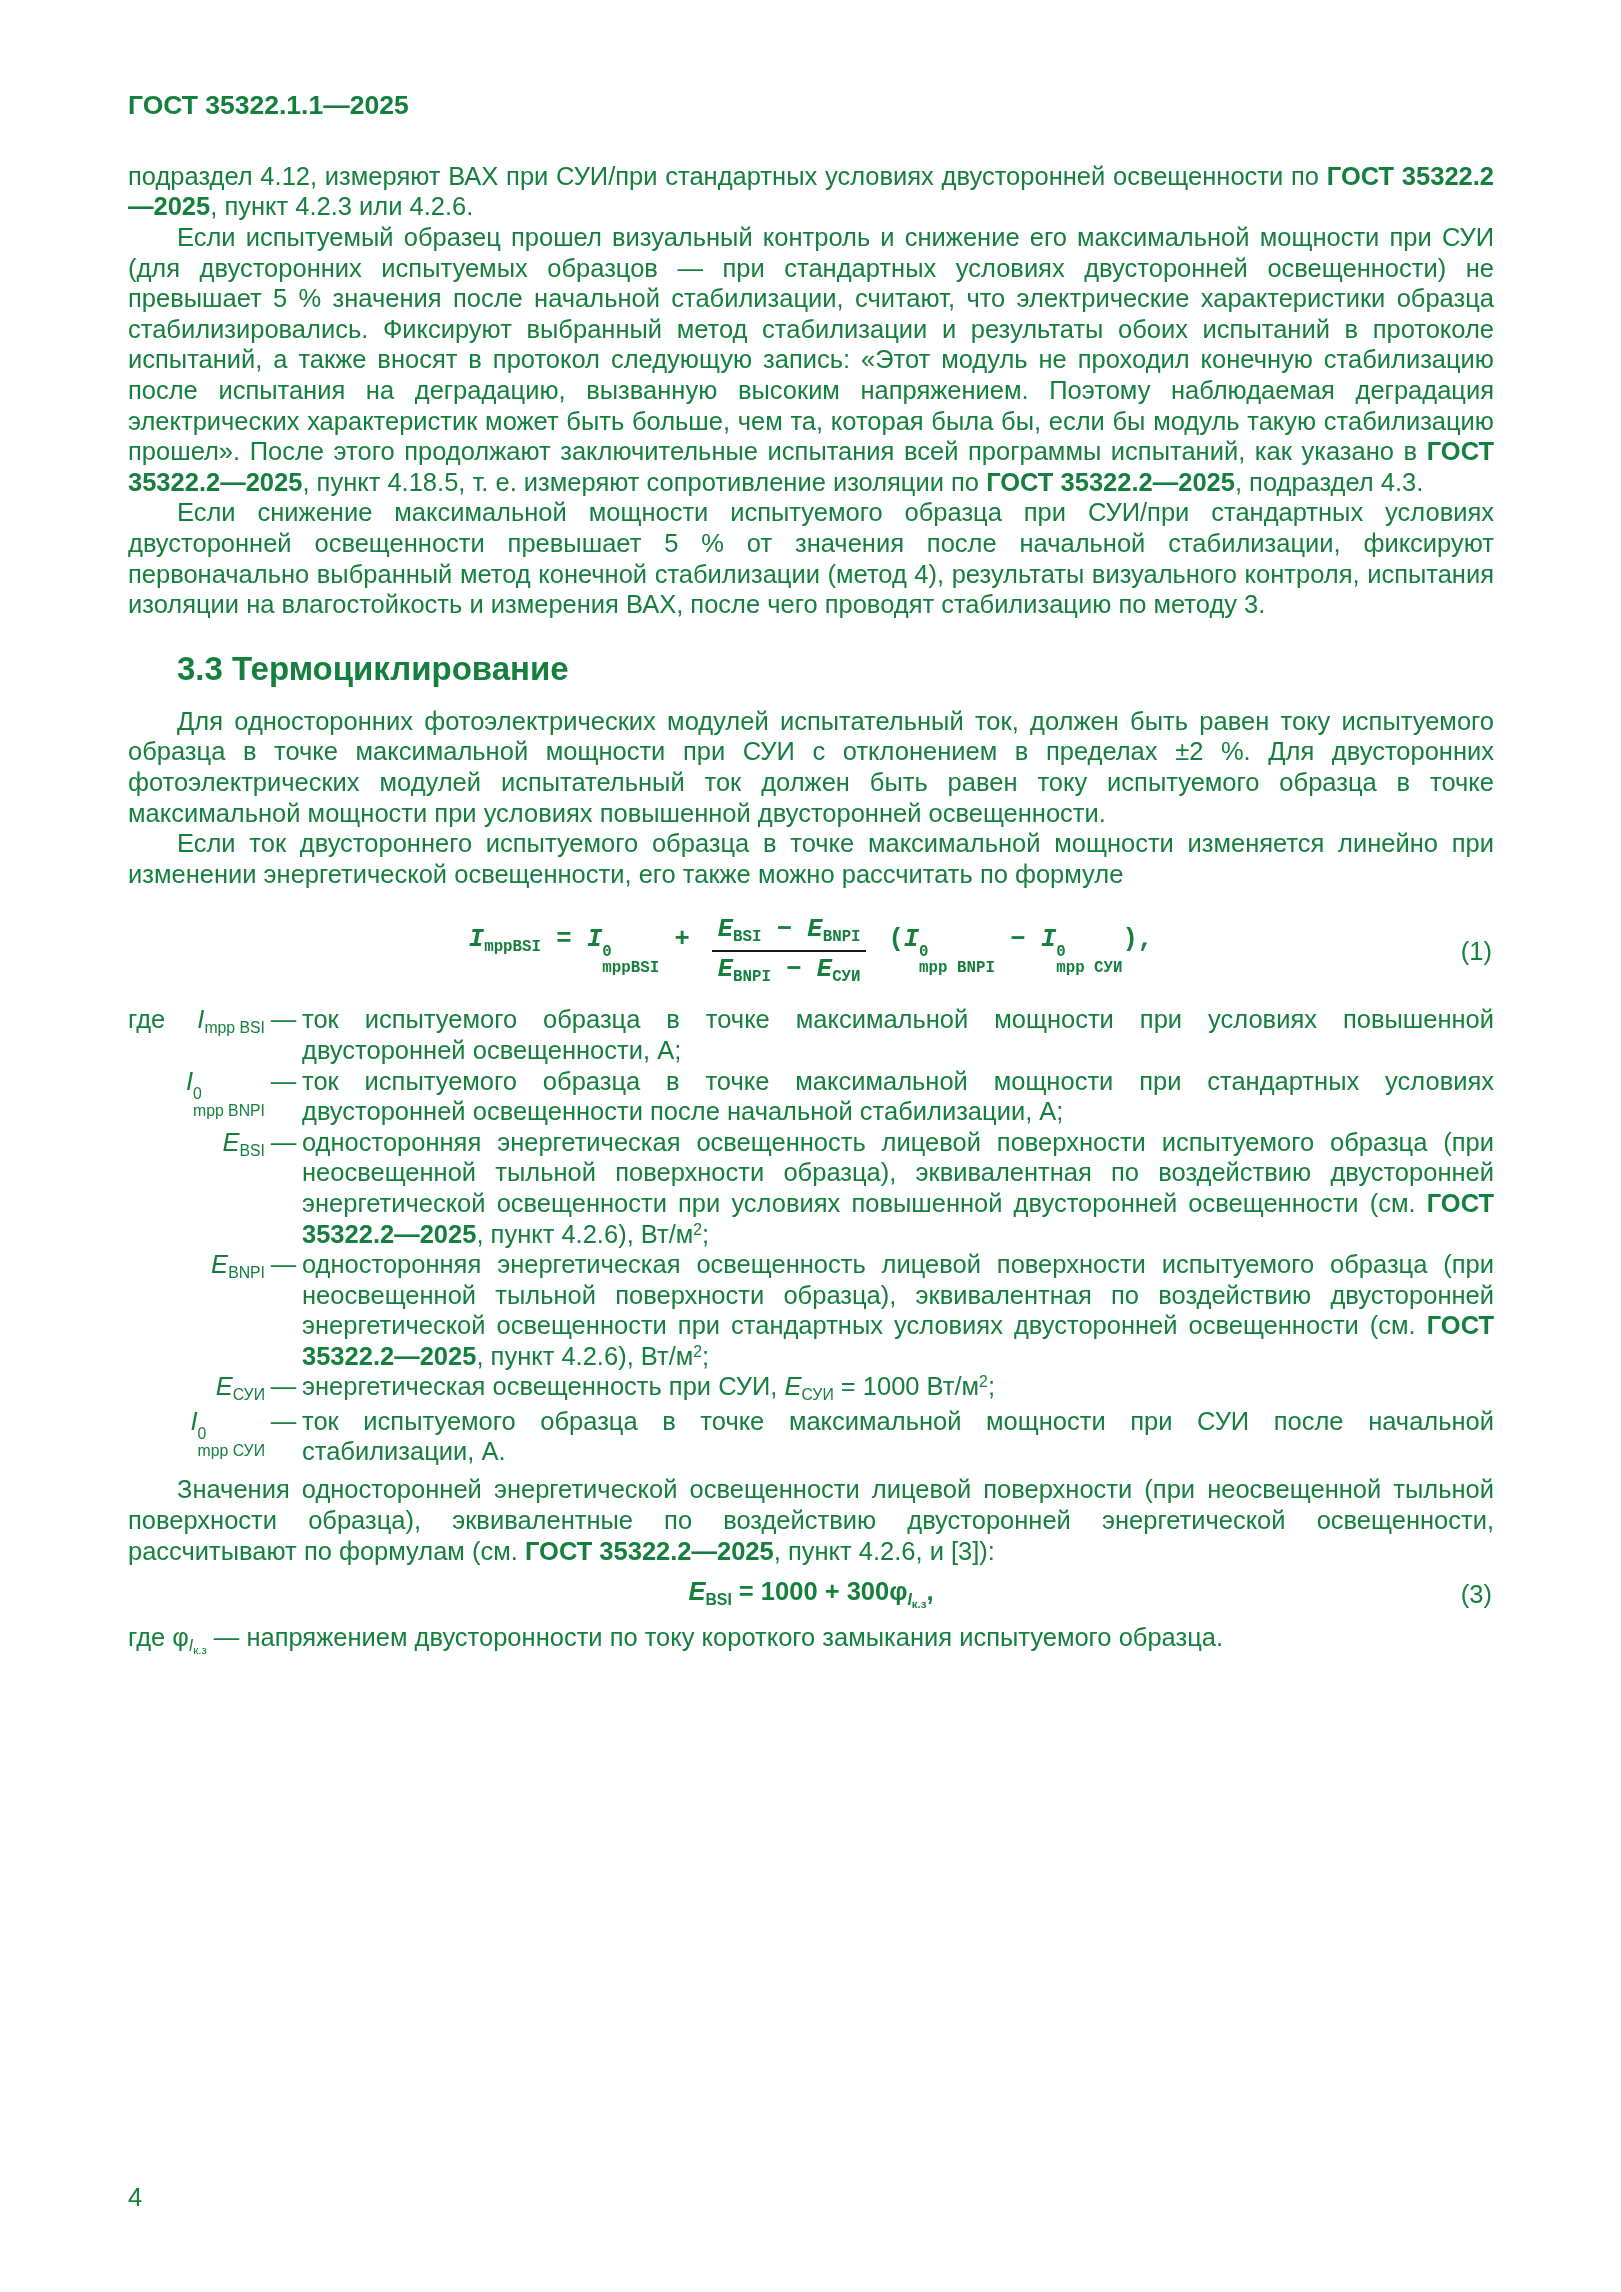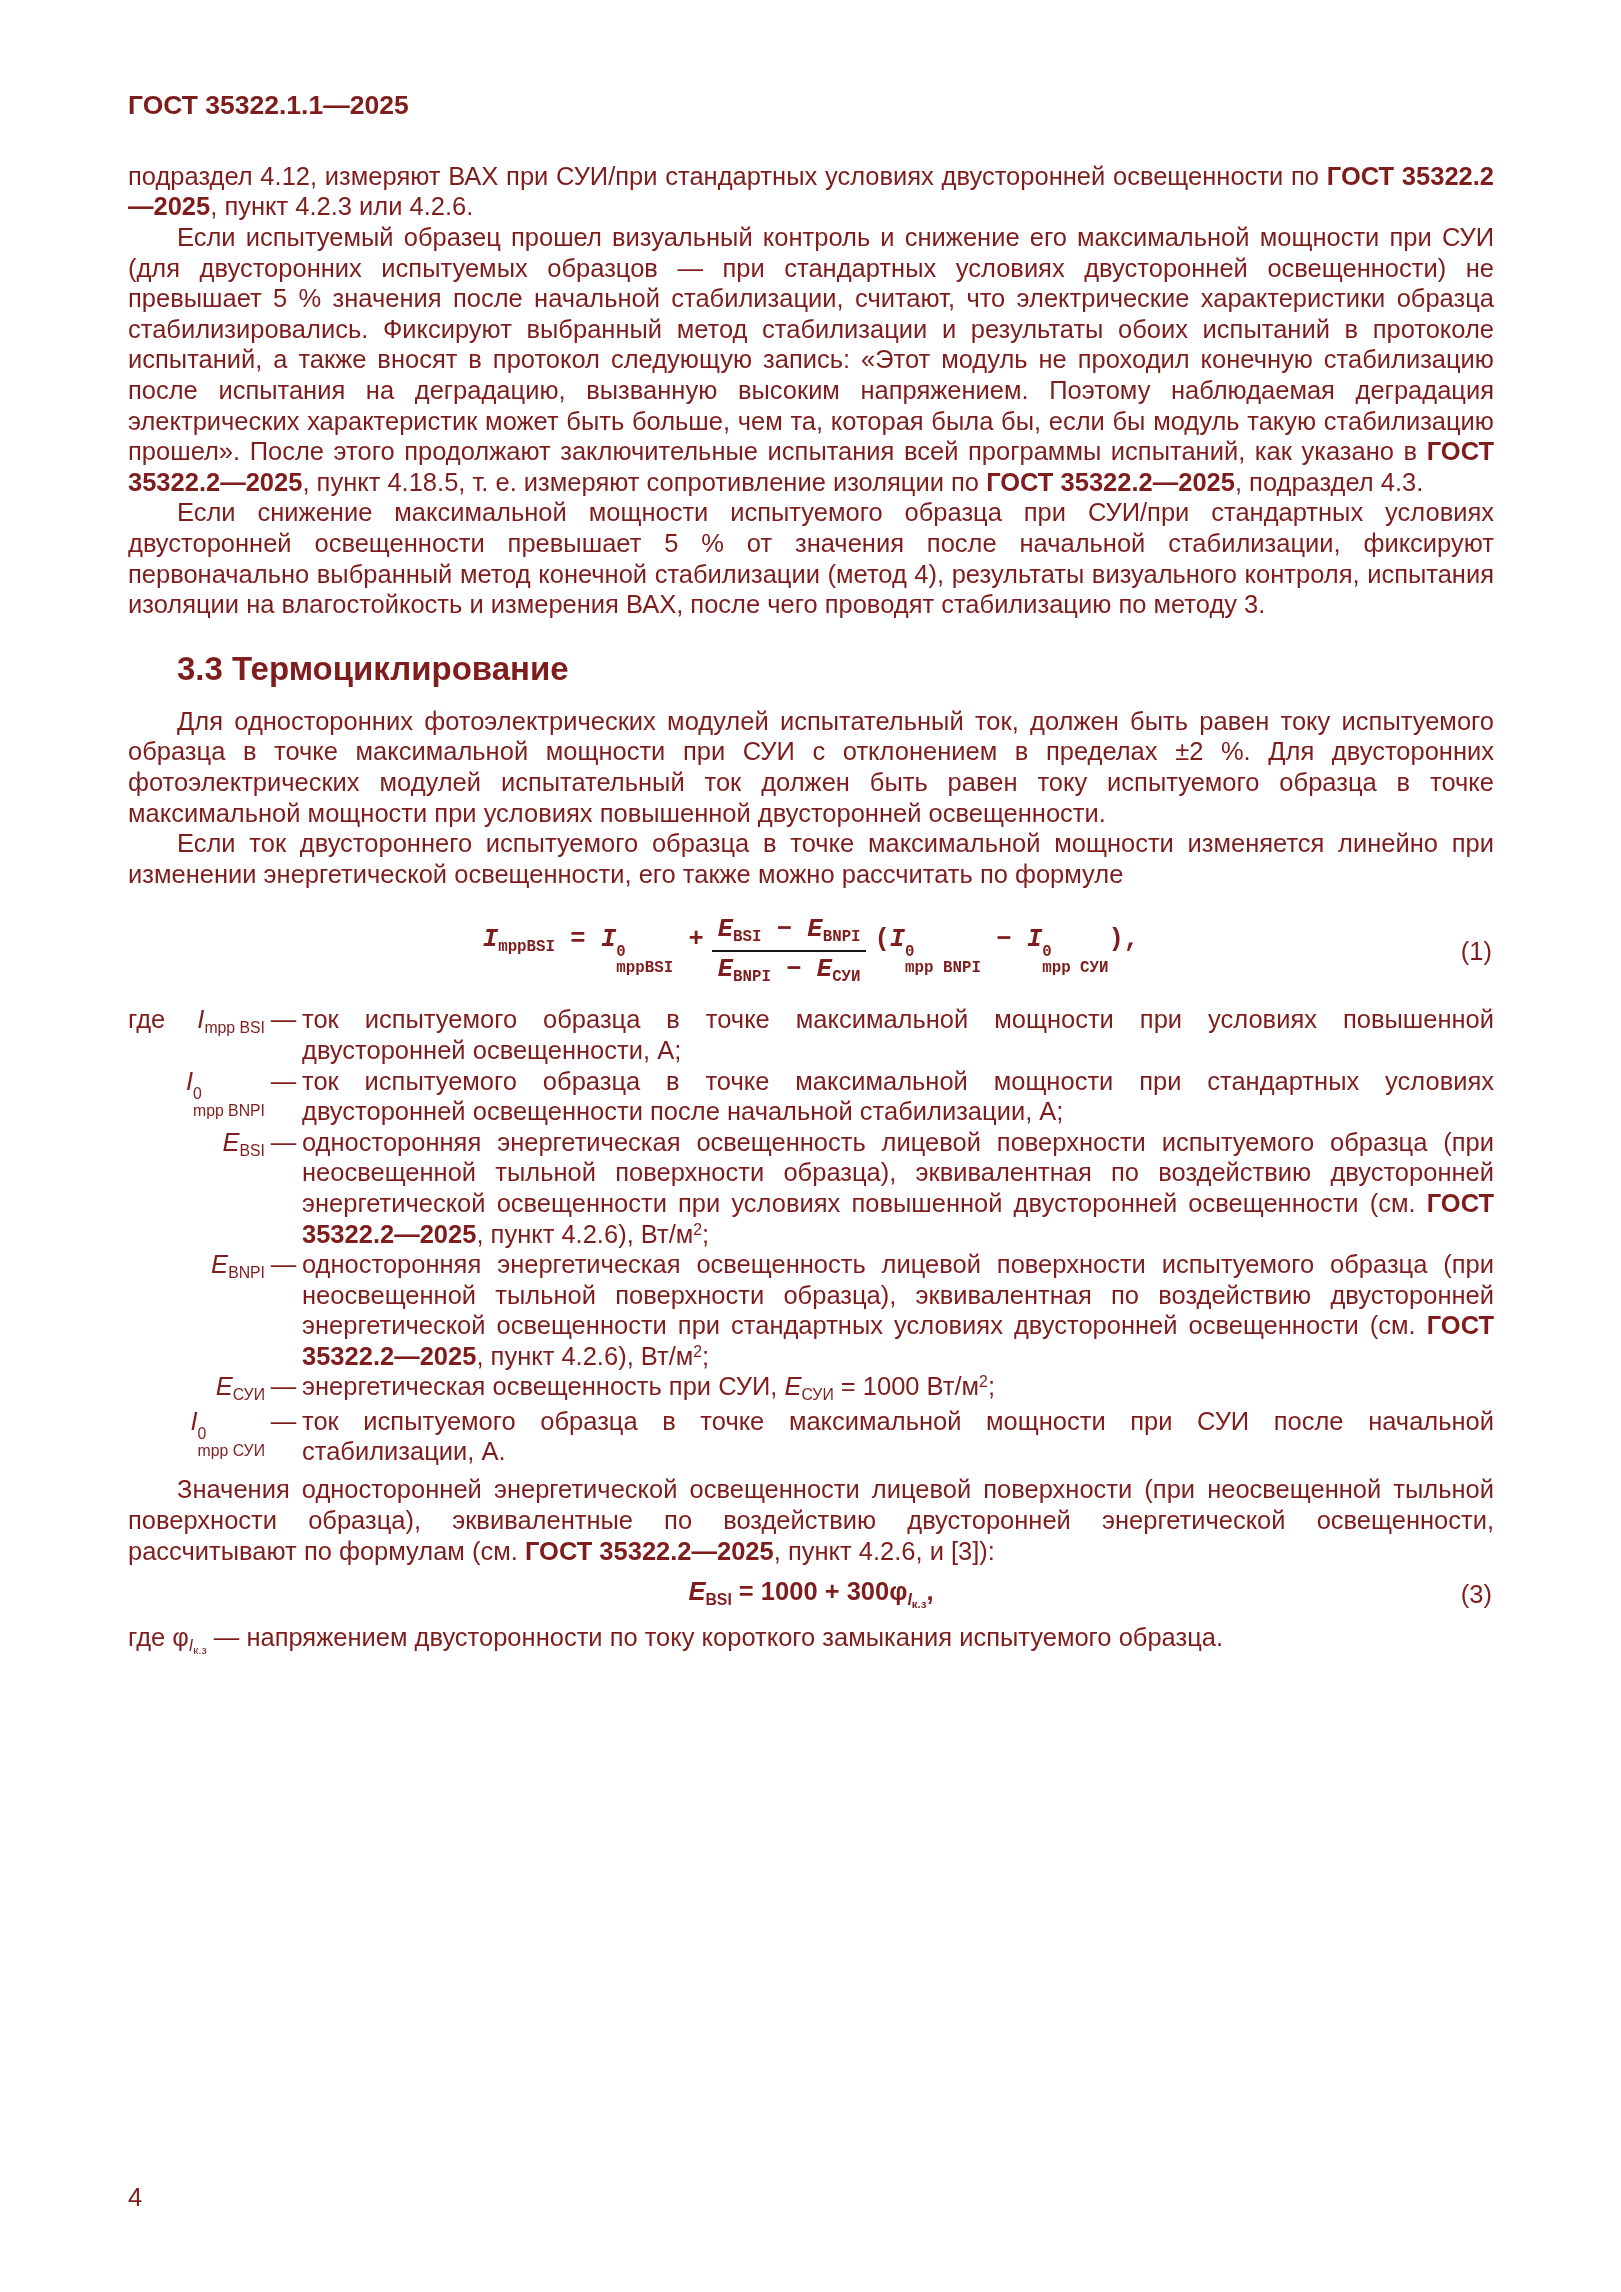--- a/index.html
+++ b/index.html
@@ -1,35 +1,35 @@
 <!DOCTYPE html>
 <html><head>
 <meta charset="utf-8">
 <style>
   html, body { margin: 0; padding: 0; background: #d9d9d9; }
   .page {
     width: 1621px; height: 2293px; background: #ffffff; position: relative;
     font-family: "Liberation Sans", sans-serif; font-size: 25.5px; line-height: 1.2;
-    color: #7f1d1d; box-sizing: border-box; margin: 0 auto; overflow: hidden;
+    color: #15803d; box-sizing: border-box; margin: 0 auto; overflow: hidden;
   }
   .content { position: absolute; left: 128px; right: 127px; top: 90px; }
   .doc-header { font-weight: bold; font-size: 26.5px; margin: 0 0 39px 0; }
   p.body-p { margin: 0; text-align: justify; }
   .indent { text-indent: 49px; }
   .section-heading { font-size: 33px; font-weight: bold; margin: 29px 0 17.6px 0; text-indent: 49px; }
   .rb { font-weight: bold; }
   .ri { font-style: italic; }
   .rsub { font-size: 0.62em; vertical-align: -0.32em; }
   .rsup { font-size: 0.62em; vertical-align: 0.5em; }
   .rss { font-size: 0.45em; vertical-align: -0.7em; }
   .supsub { display: inline-flex; flex-direction: column; font-size: 0.62em; line-height: 1.05; vertical-align: -0.62em; text-align: left; }
   .supsub .ss-top, .supsub .ss-bot { display: block; }
   .formula { position: relative; margin: 25.5px 0 17.6px 0; text-align: center; font-weight: bold; }
   .formula-inner { display: inline-flex; align-items: center; vertical-align: middle; font-family: Liberation Mono, monospace; }
-  .frac { display: inline-flex; flex-direction: column; vertical-align: middle; text-align: center; margin: 0 8px; }
+  .frac { display: inline-flex; flex-direction: column; vertical-align: middle; text-align: center; margin: 0 22px; }
   .frac-num { display: block; border-bottom: 2.9px solid #161616; padding: 0 5.9px 2.9px; }
   .frac-den { display: block; padding: 2.9px 5.9px 0; }
   .eq-num { position: absolute; right: 2px; top: 50%; transform: translateY(-50%); font-weight: normal; }
   .formula-line { position: relative; text-align: center; font-weight: bold; margin: 9.8px 0; }
   .defs { margin: 3.9px 0 7.8px 0; }
   .def-row { display: flex; align-items: flex-start; }
   .def-term { flex: 0 0 137px; display: flex; justify-content: flex-end; white-space: nowrap; }
   .def-term .where { margin-right: auto; }
   .def-dash { flex: 0 0 37px; text-align: center; }
   .def-text { flex: 1; text-align: justify; }

